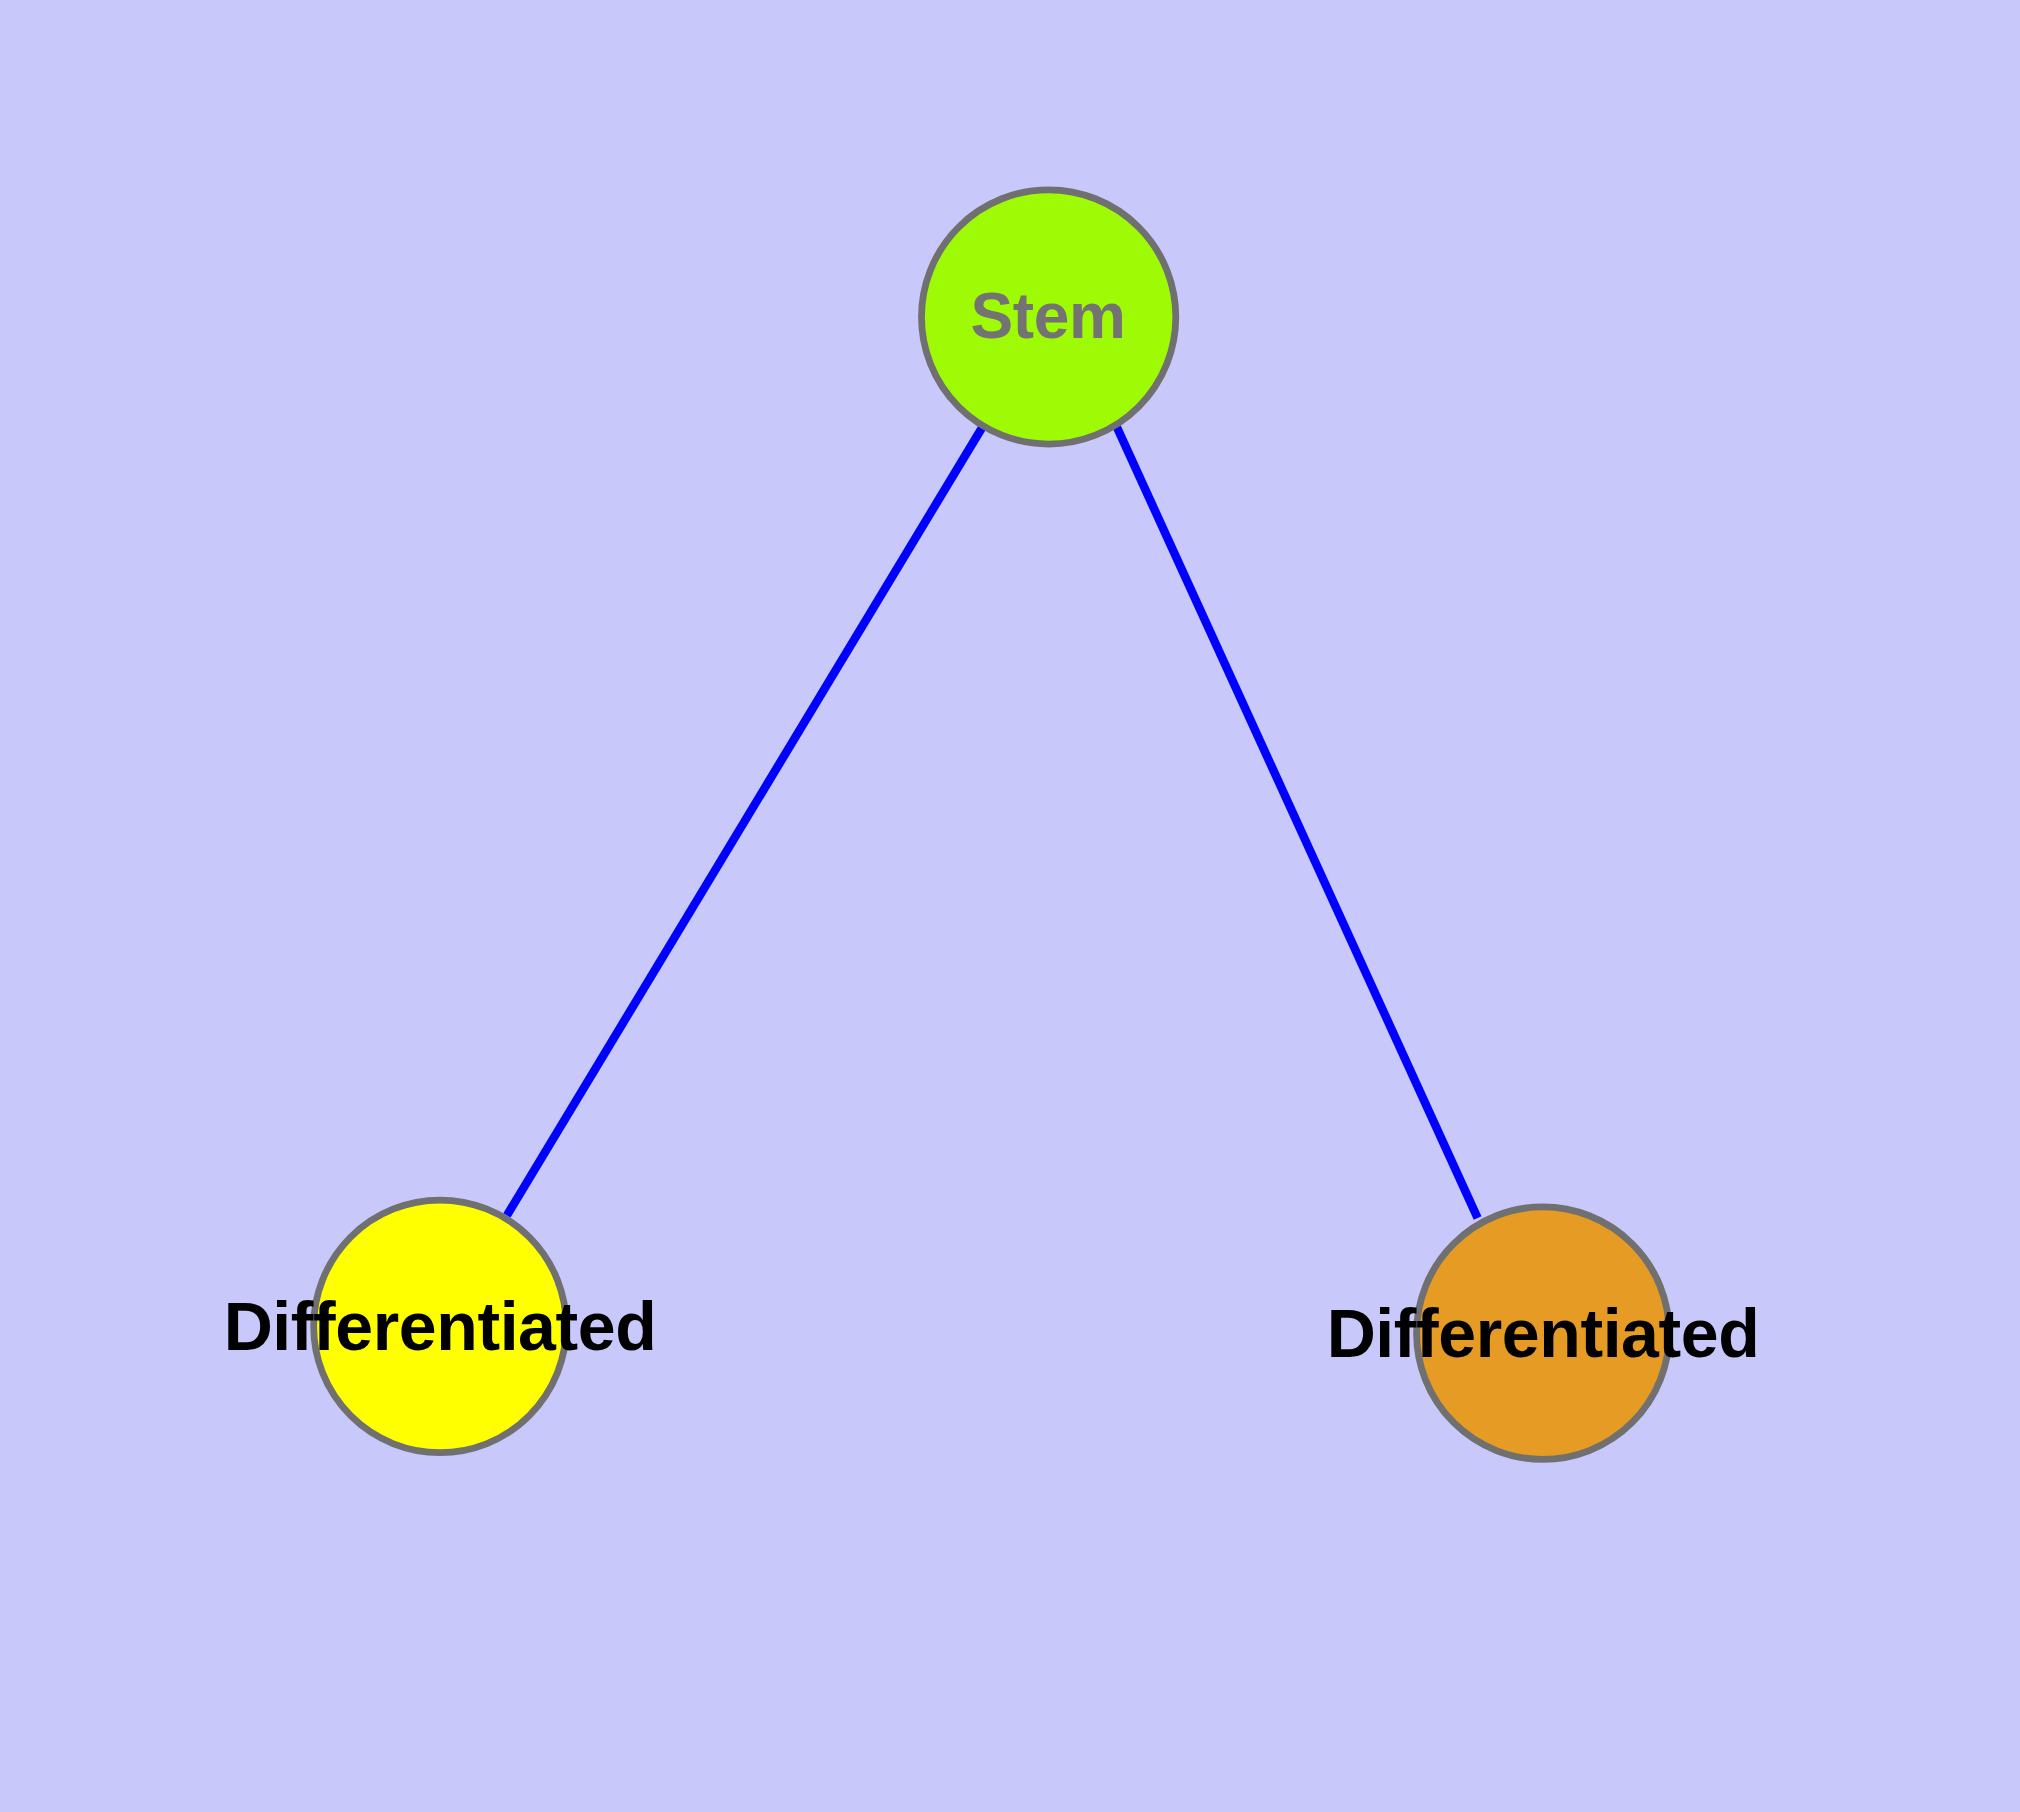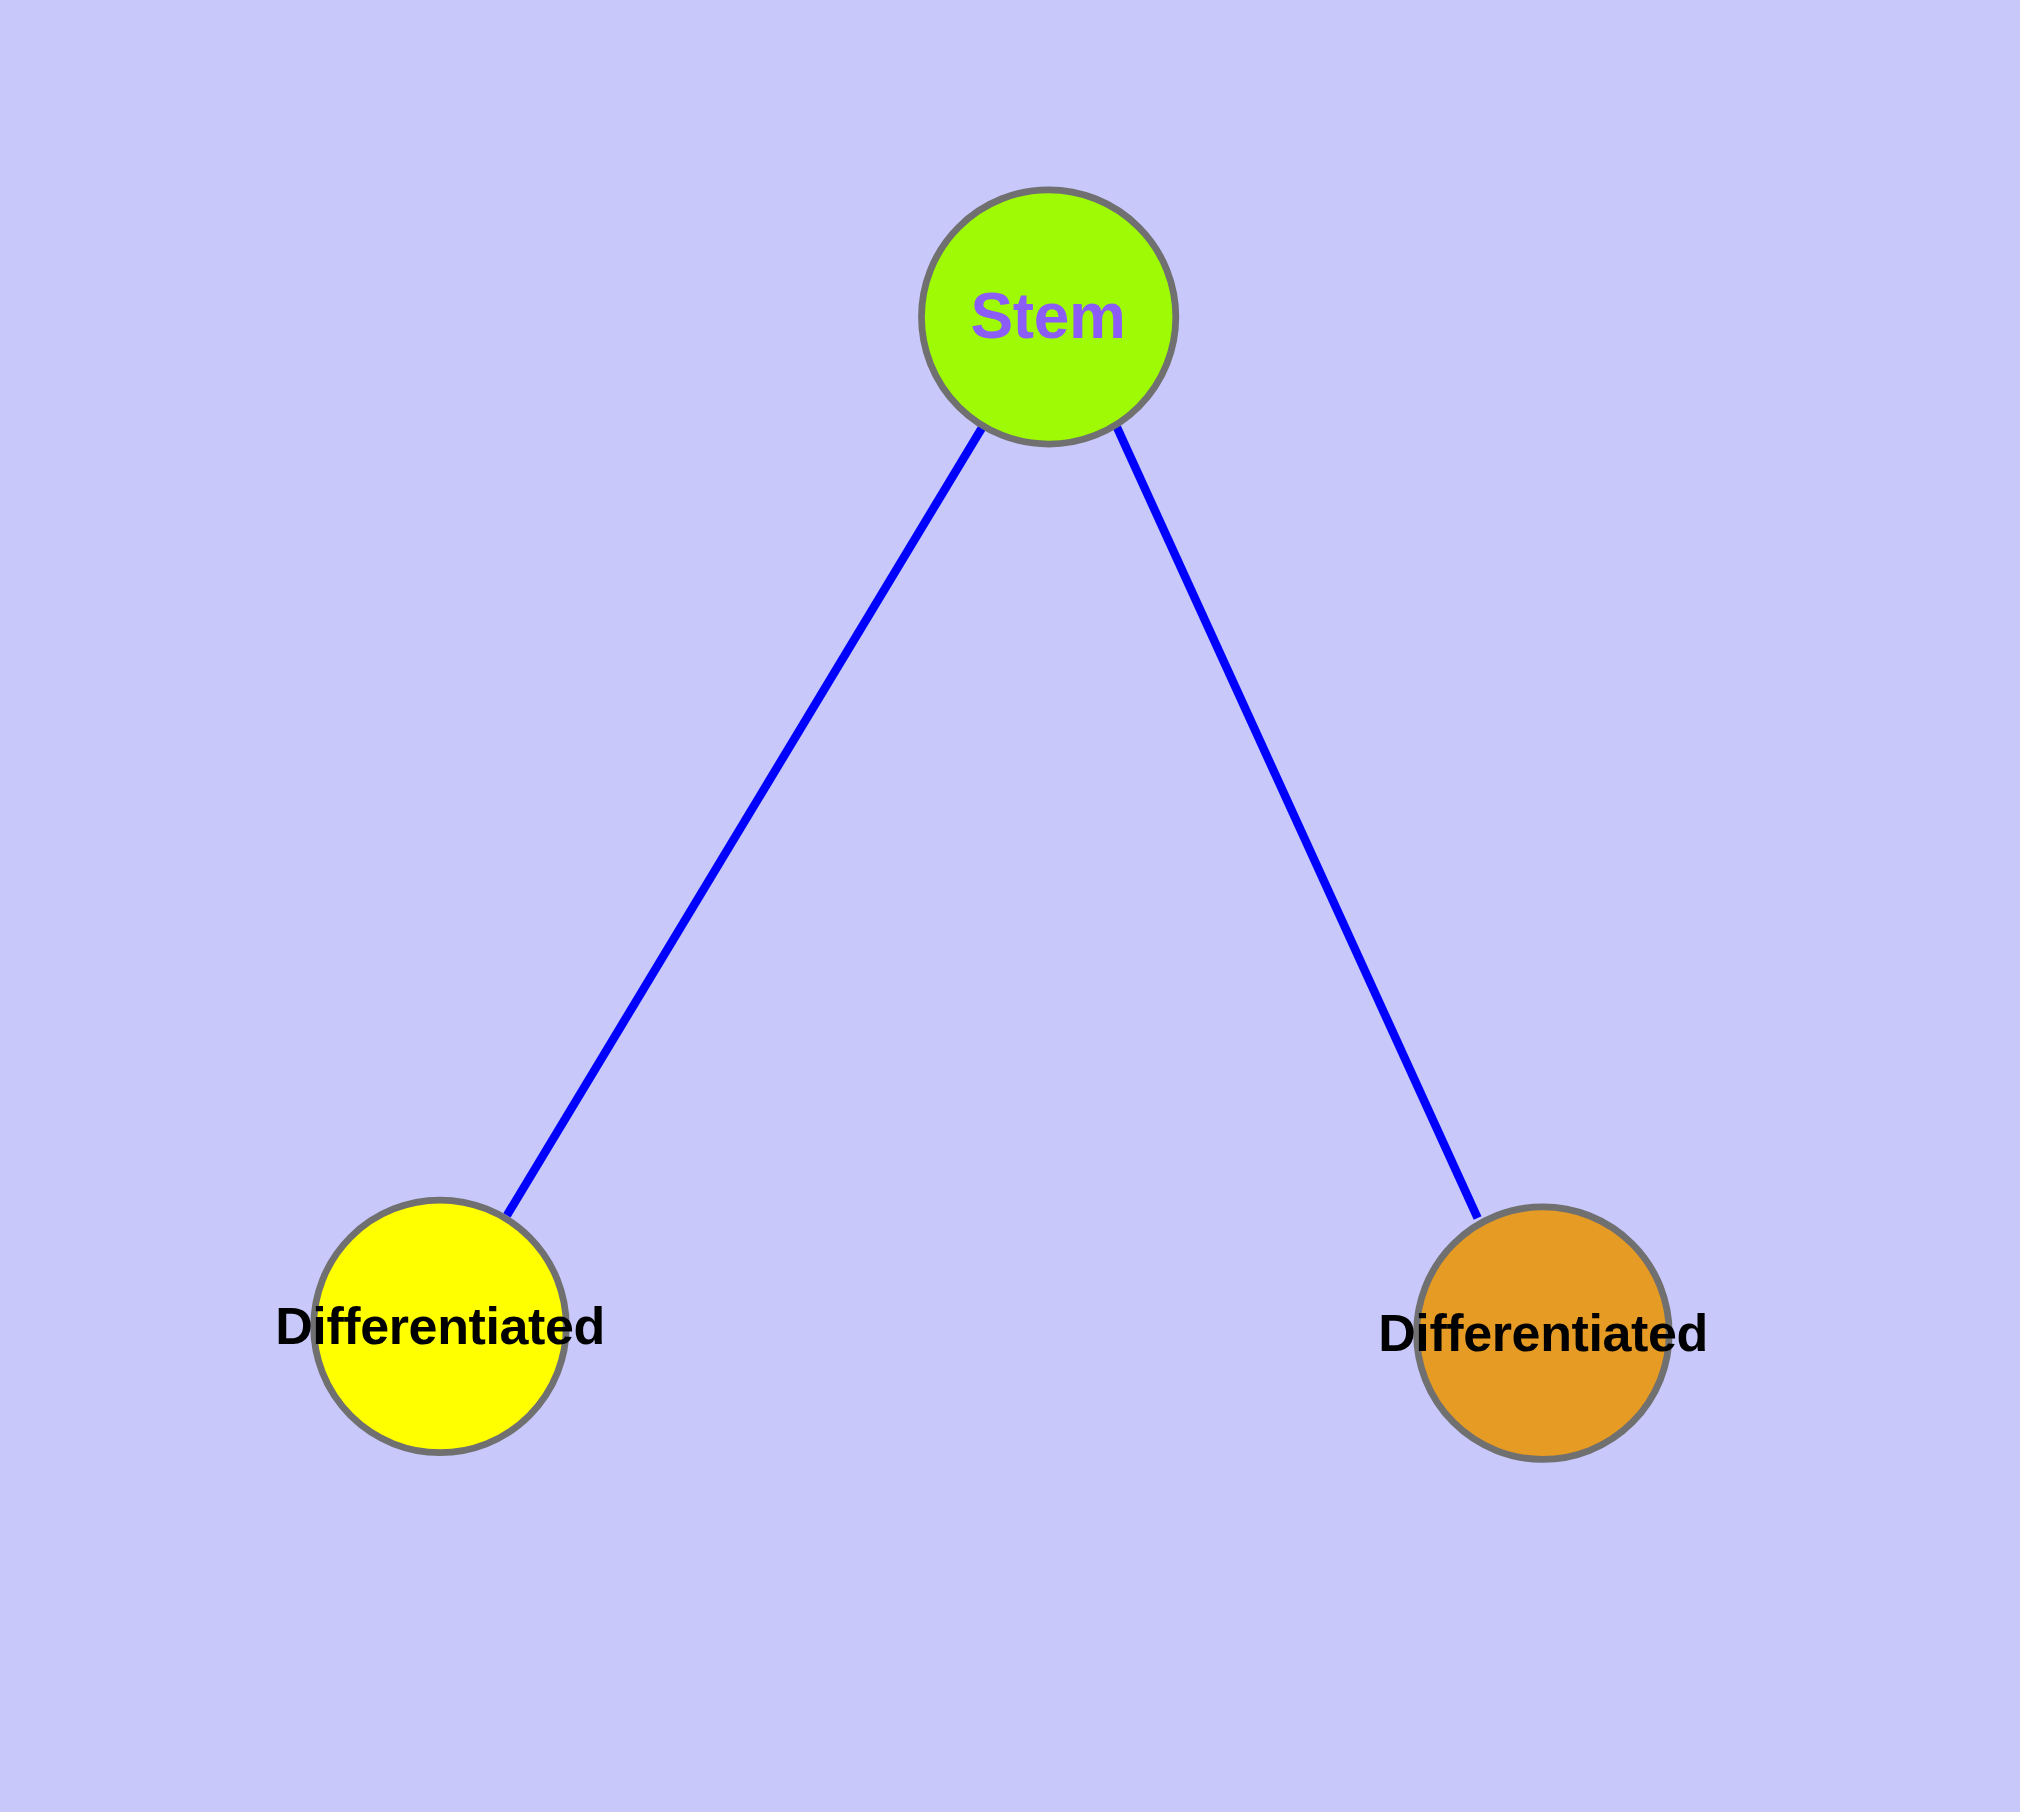--- a/index.html
+++ b/index.html
@@ -36,21 +36,21 @@
     font-weight: bold;
     text-align: center;
     white-space: pre;
     line-height: 1.12;
     letter-spacing: -0.4px;
     transform: translate(-50%, -50%);
     pointer-events: none;
     font-family: "Liberation Sans", sans-serif;
   }
   .label-stem { font-size: 64px; }
-  .label-leaf { font-size: 52px; }
+  .label-leaf { font-size: 68px; }
 </style>
 </head>
 <body>
 
 <div id="canvas" style="width: 2021px; height: 1812px;">
 
   <div id="graph-bg" style="background: rgb(200, 200, 250);"></div>
 
   <svg id="graph-svg" viewBox="0 0 2384 2138" preserveAspectRatio="none" xmlns="http://www.w3.org/2000/svg" width="2021" height="1812">
     <g id="edge-layer">
@@ -58,19 +58,19 @@
         <line x1="1317" y1="503" x2="1743" y2="1437" stroke="#0000ff" stroke-width="10" stroke-linecap="butt"></line>
       </g>
     <g id="node-layer">
         <circle cx="1237" cy="374" r="150" fill="#9efa05" stroke="#707070" stroke-width="8"></circle>
         <circle cx="519" cy="1565" r="149" fill="#ffff00" stroke="#707070" stroke-width="8"></circle>
         <circle cx="1820" cy="1573" r="149" fill="#e59b24" stroke="#707070" stroke-width="8"></circle>
       </g>
   </svg>
 
   <div id="label-layer">
-      <div class="node-label label-stem" style="left: 1048px; top: 317px; color: #8b5cf6;"><span>Stem</span></div>
+      <div class="node-label label-stem" style="left: 1048px; top: 317px; color: #737373;"><span>Stem</span></div>
       <div class="node-label label-leaf" style="left: 440px; top: 1326px; color: rgb(0, 0, 0);"><span>Differentiated</span><br></div>
       <div class="node-label label-leaf" style="left: 1543px; top: 1333px; color: rgb(0, 0, 0);"><span>Differentiated</span><br></div>
     </div>
 
 </div>
 
 
 </body></html>

